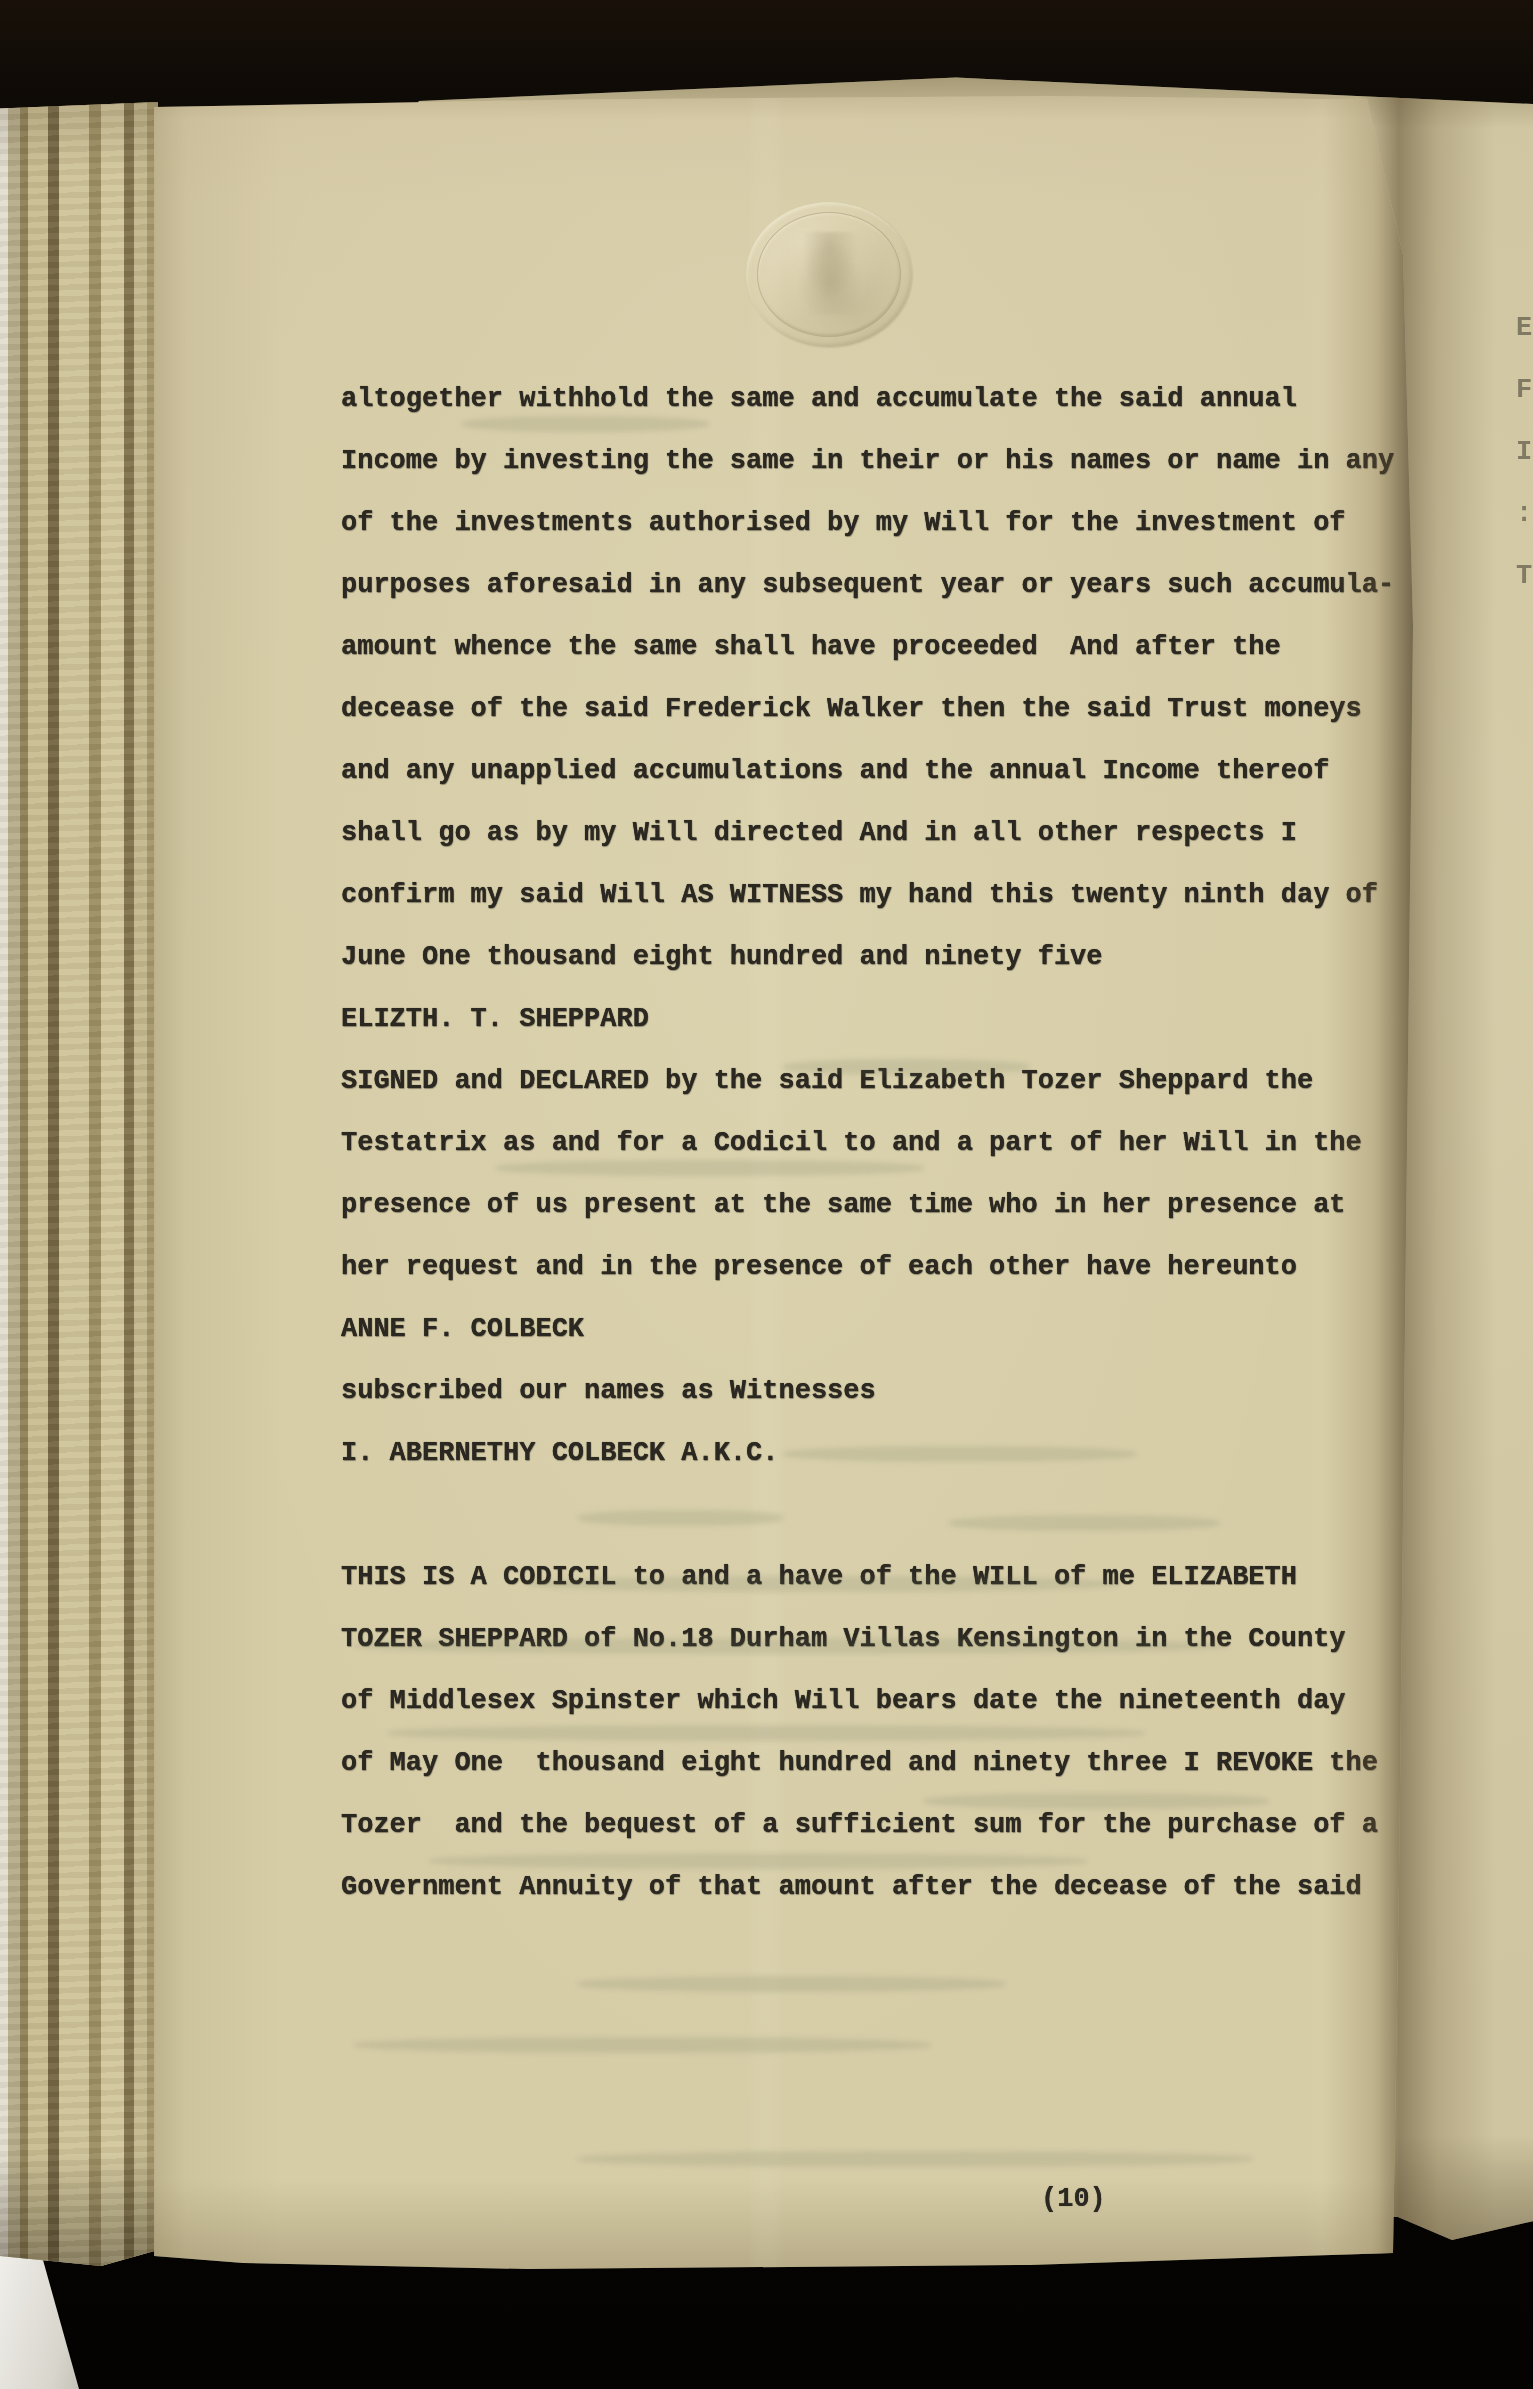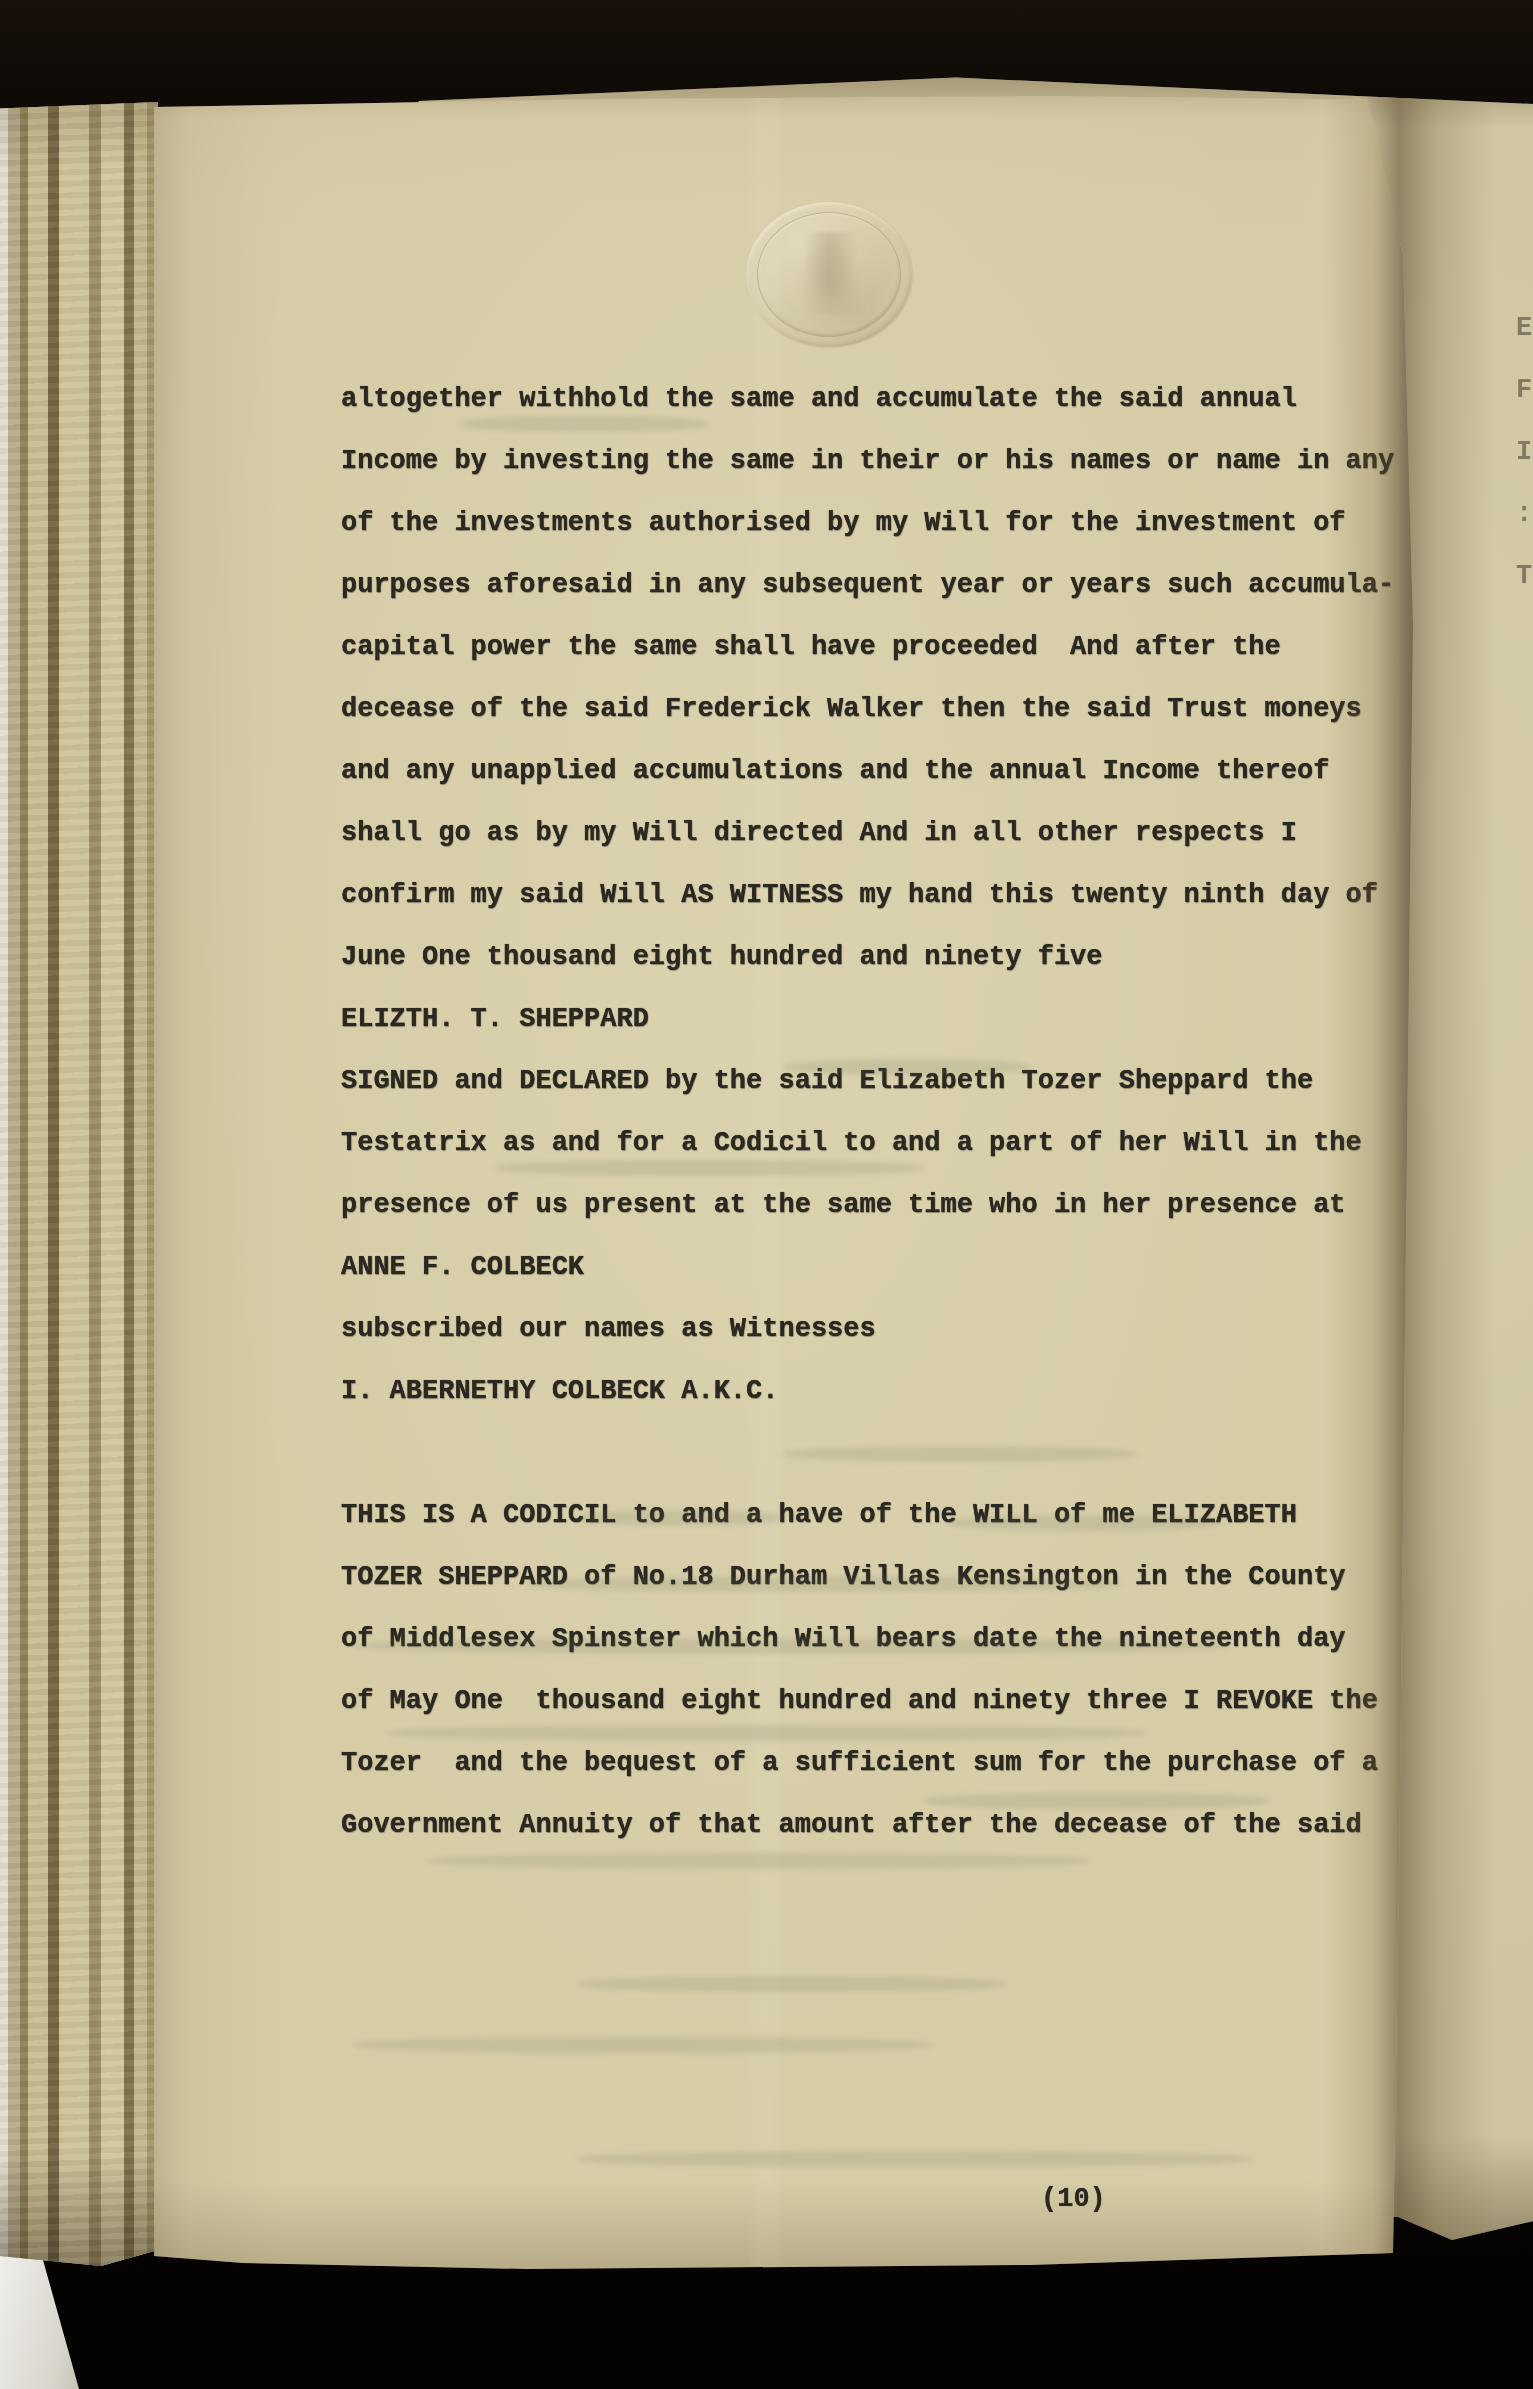--- a/index.html
+++ b/index.html
@@ -126,30 +126,31 @@
 
   <div class="main-page">
     <div class="crease"></div>
     <div class="seal"></div>
 
     <div class="text-block">
         <div class="line">altogether withhold the same and accumulate the said annual</div>
         <div class="line">Income by investing the same in their or his names or name in any</div>
         <div class="line">of the investments authorised by my Will for the investment of</div>
         <div class="line">purposes aforesaid in any subsequent year or years such accumula-</div>
-        <div class="line">capital power the same shall have proceeded  And after the</div>
+        <div class="line">amount whence the same shall have proceeded  And after the</div>
         <div class="line">decease of the said Frederick Walker then the said Trust moneys</div>
         <div class="line">and any unapplied accumulations and the annual Income thereof</div>
         <div class="line">shall go as by my Will directed And in all other respects I</div>
         <div class="line">confirm my said Will AS WITNESS my hand this twenty ninth day of</div>
         <div class="line">June One thousand eight hundred and ninety five</div>
         <div class="line">ELIZTH. T. SHEPPARD</div>
         <div class="line">SIGNED and DECLARED by the said Elizabeth Tozer Sheppard the</div>
         <div class="line">Testatrix as and for a Codicil to and a part of her Will in the</div>
         <div class="line">presence of us present at the same time who in her presence at</div>
+        <div class="line">her request and in the presence of each other have hereunto</div>
         <div class="line">ANNE F. COLBECK</div>
         <div class="line">subscribed our names as Witnesses</div>
         <div class="line">I. ABERNETHY COLBECK A.K.C.</div>
         <div class="line">&nbsp;</div>
         <div class="line">THIS IS A CODICIL to and a have of the WILL of me ELIZABETH</div>
         <div class="line">TOZER SHEPPARD of No.18 Durham Villas Kensington in the County</div>
         <div class="line">of Middlesex Spinster which Will bears date the nineteenth day</div>
         <div class="line">of May One  thousand eight hundred and ninety three I REVOKE the</div>
         <div class="line">Tozer  and the bequest of a sufficient sum for the purchase of a</div>
         <div class="line">Government Annuity of that amount after the decease of the said</div>

